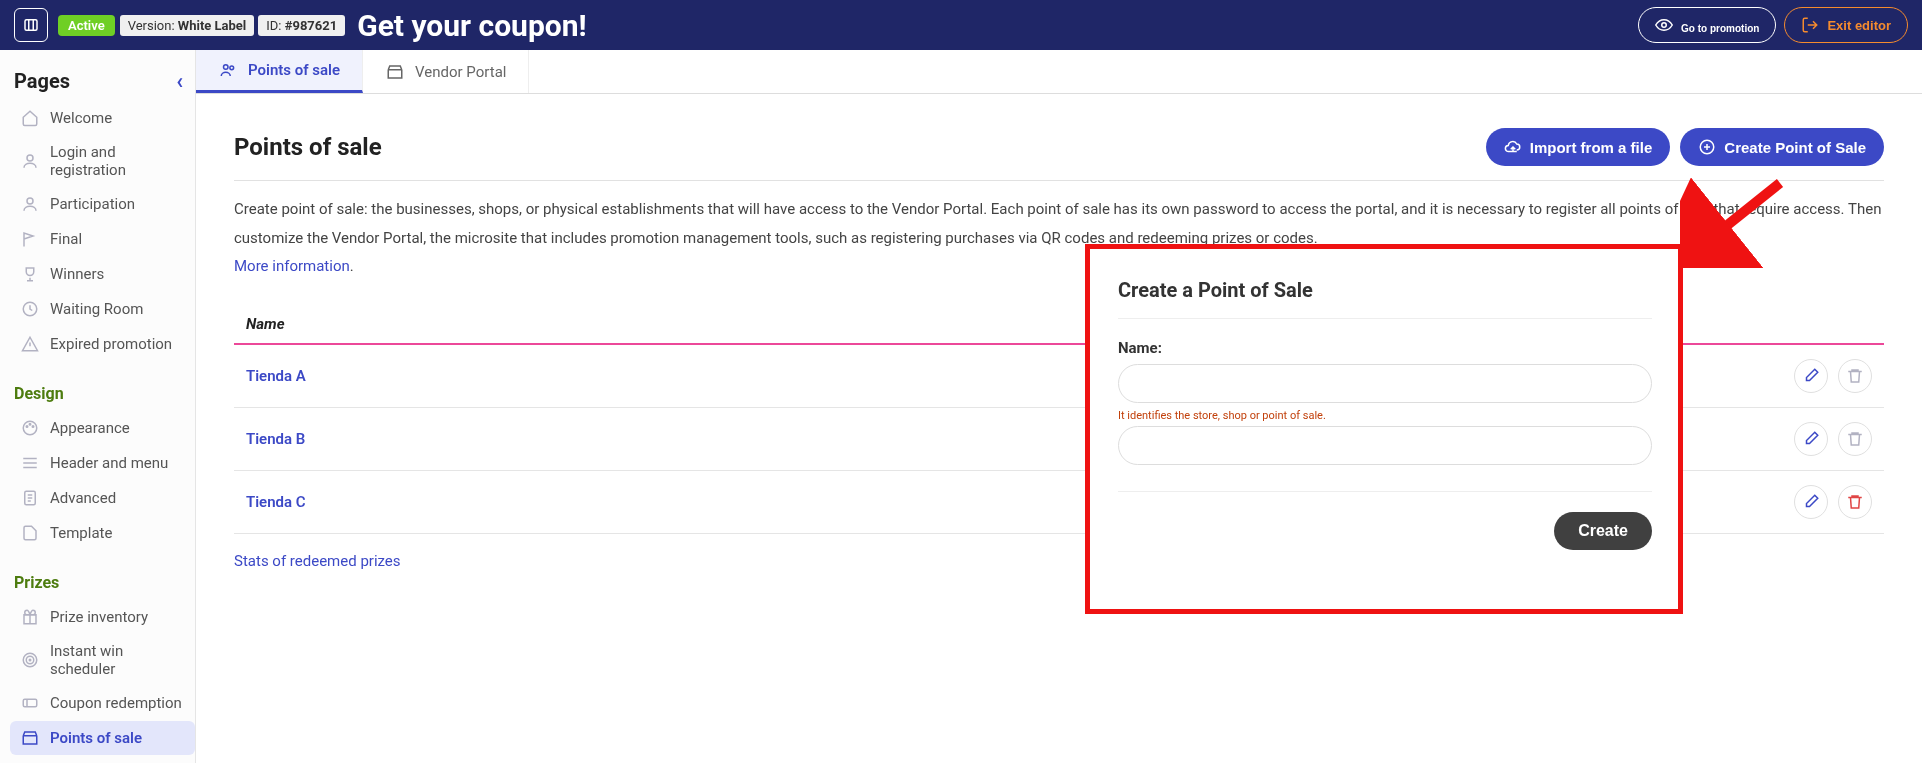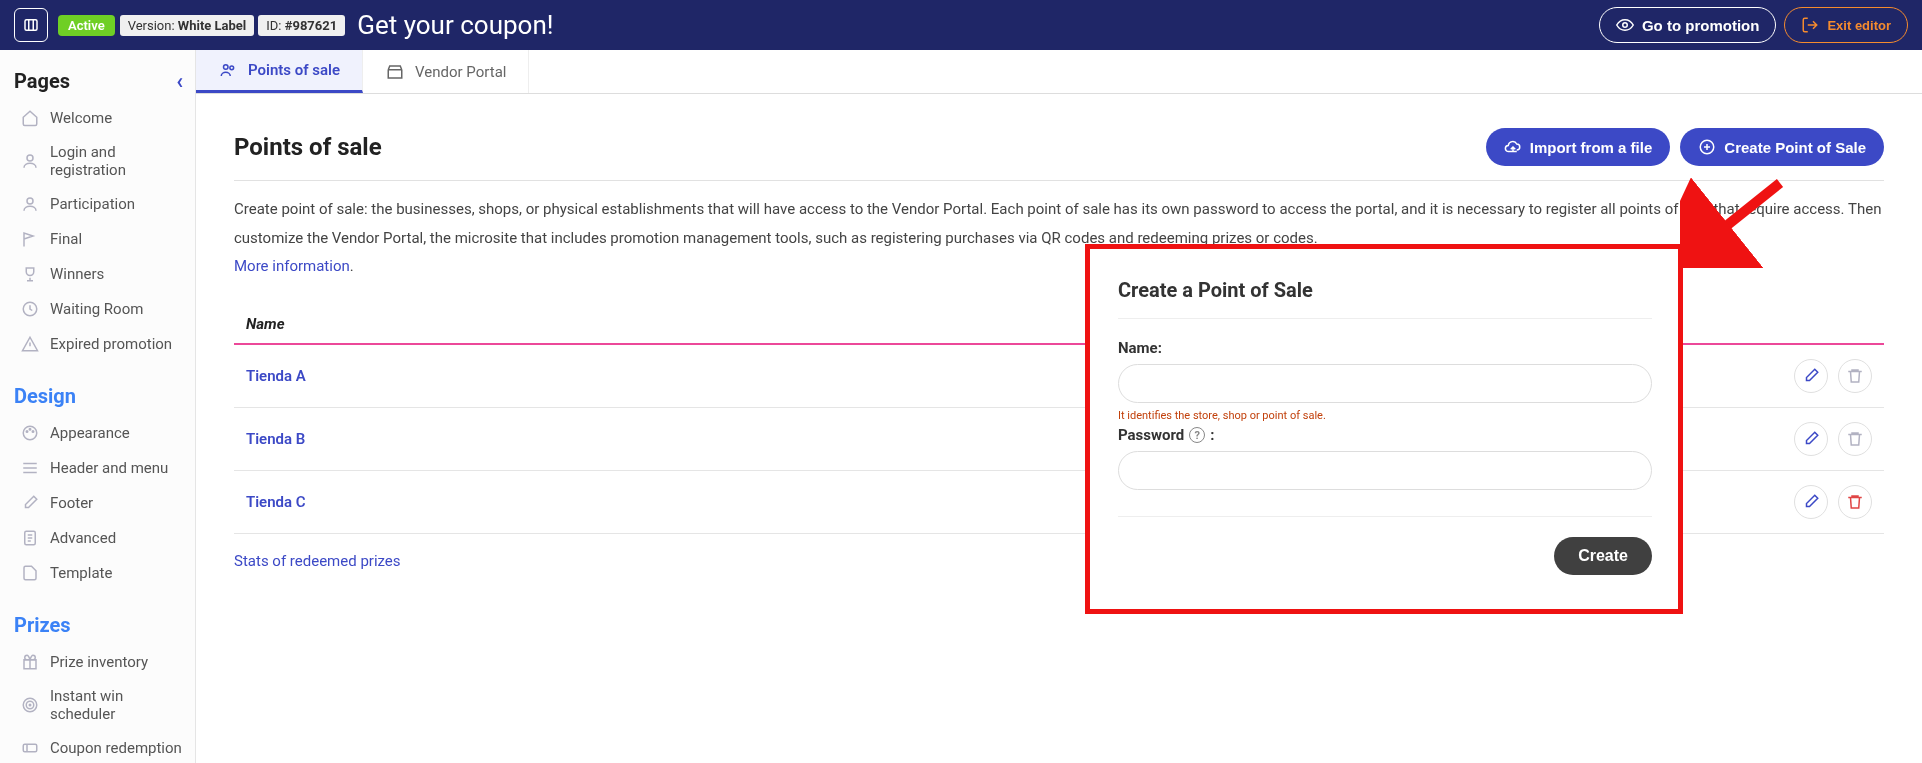--- a/index.html
+++ b/index.html
@@ -49,32 +49,32 @@
   }
   .badge-id {
     background: #f0f0f0;
     color: #333;
     font-size: 13px;
     padding: 3px 8px;
     border-radius: 3px;
     margin-right: 12px;
   }
   .header-title {
-    font-size: 26px;
-    font-weight: 400;
+    font-size: 30px;
+    font-weight: 700;
     color: #fff;
   }
   .header-spacer { flex: 1; }
   .btn-goto {
     background: transparent;
     border: 1.5px solid #fff;
     color: #fff;
     padding: 8px 16px;
     border-radius: 20px;
-    font-size: 15px;
+    font-size: 10px;
     font-weight: 600;
     cursor: pointer;
     display: inline-flex;
     align-items: flex-end;
     gap: 8px;
     margin-right: 8px;
   }
   .btn-exit {
     background: transparent;
     border: 1.5px solid #f58b2e;
@@ -133,23 +133,23 @@
     width: 20px;
     height: 20px;
     display: flex;
     align-items: center;
     justify-content: center;
     color: #b2b2c2;
     flex-shrink: 0;
   }
   .sidebar-item.active .icon { color: #3c49c6; }
   .sidebar-section-title2 {
-    font-size: 20px;
-    font-weight: 700;
-    color: #3b82f6;
+    font-size: 16px;
+    font-weight: 700;
+    color: #4d7c0f;
     padding: 22px 12px 8px 4px;
   }
   
   .main {
     flex: 1;
     display: flex;
     flex-direction: column;
     overflow: hidden;
     position: relative;
   }
@@ -467,28 +467,20 @@
         </span>
       <span>Appearance</span>
     </div>
     <div class="sidebar-item">
       <span class="icon">
           <svg class="icon-svg" viewBox="0 0 24 24" fill="none" stroke="currentColor" stroke-width="2">
             <path d="M3 6h18M3 12h18M3 18h18"></path>
           </svg>
         </span>
       <span>Header and menu</span>
-    </div>
-    <div class="sidebar-item">
-      <span class="icon">
-          <svg class="icon-svg" viewBox="0 0 24 24" fill="none" stroke="currentColor" stroke-width="2">
-            <path d="M17 3l4 4-11 11H6v-4L17 3z"></path>
-          </svg>
-        </span>
-      <span>Footer</span>
     </div>
     <div class="sidebar-item">
       <span class="icon">
           <svg class="icon-svg" viewBox="0 0 24 24" fill="none" stroke="currentColor" stroke-width="2">
             <rect x="5" y="3" width="14" height="18" rx="2"></rect>
             <path d="M9 8h6M9 12h6M9 16h4"></path>
           </svg>
         </span>
       <span>Advanced</span>
     </div>
@@ -647,25 +639,20 @@
       <span class="stats-link">Stats of redeemed prizes</span>
     </div>
   </div>
 </div>
 
 <div class="modal-card">
   <div class="modal-title">Create a Point of Sale</div>
   <div class="form-label">Name:</div>
   <input type="text" class="form-input" style="">
   <div class="form-hint">It identifies the store, shop or point of sale.</div>
-  <div class="form-label">
-    <span>Password</span>
-    <span class="help-circle">?</span>
-    <span>:</span>
-  </div>
   <input type="text" class="form-input" style="">
   <div class="modal-footer">
     <button class="btn-create">Create</button>
   </div>
 </div>
 
 <div class="red-box"></div>
 
 <svg class="red-arrow" width="110" height="90">
   <defs>

